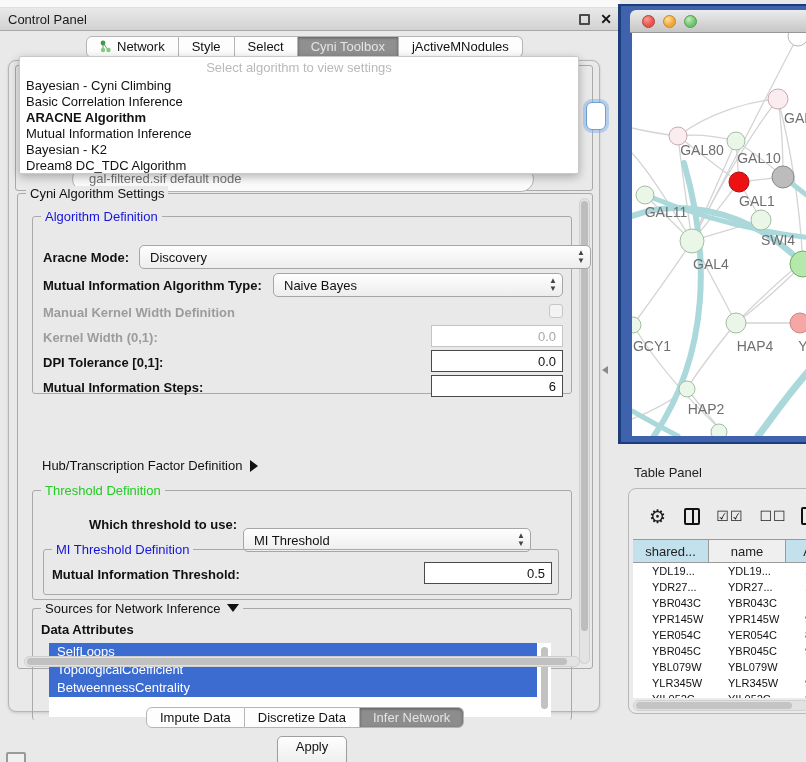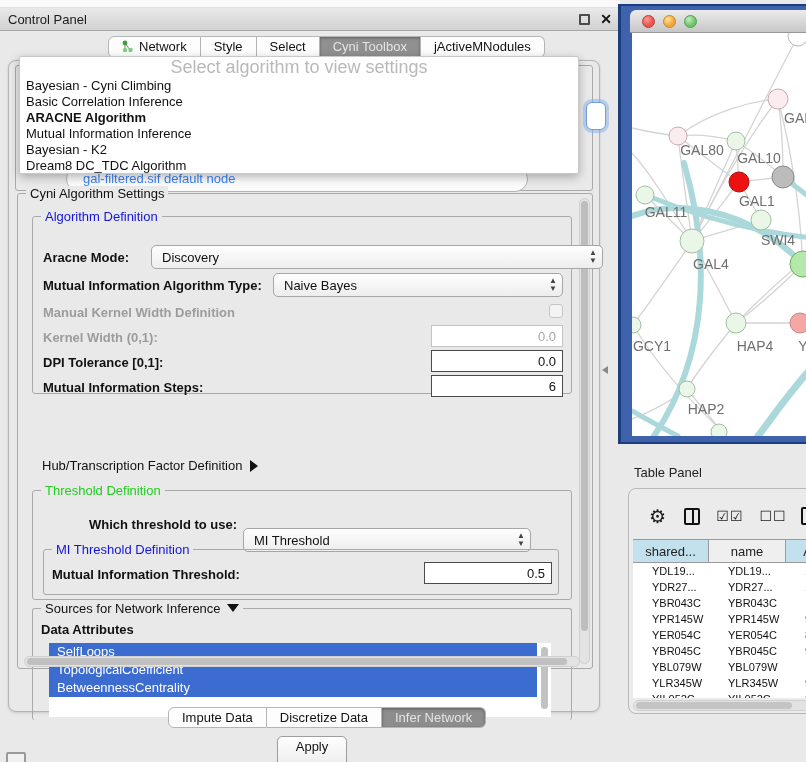--- a/index.html
+++ b/index.html
@@ -10,21 +10,21 @@
   
   #top-strip { left:0; top:0; width:620px; height:8px; background:#fafafa; border-bottom:1px solid #e0e0e0; }
   #titlebar { left:0; top:8px; width:620px; height:23px;
     background:linear-gradient(#e9e9e9,#d2d2d2); border-bottom:1px solid #a8a8a8;
     display:flex; align-items:center; padding:0 8px; font-size:13px; color:#1a1a1a; }
   #titlebar .title { flex:1; }
   .float-icon { width:11px; height:11px; border:2px solid #4a4a4a; border-radius:1px; margin-right:10px; }
   .close-icon { font-size:14px; font-weight:700; color:#111; line-height:1; }
 
   
-  .tabrow { display:flex;margin-left:22px; }
+  .tabrow { display:flex; }
   .tab { height:22px; line-height:20px; padding:0 13px; font-size:13px; color:#111;
     background:#fdfdfd; border:1px solid #b5b5b5; border-left:none; position:relative; }
   .tab:first-child { border-left:1px solid #b5b5b5; border-radius:6px 0 0 6px; }
   .tab:last-child { border-radius:0 6px 6px 0; }
   .tab.sel { background:#909090; color:#e4e4e4; box-shadow:inset 0 1px 3px rgba(0,0,0,.35); }
   .tab .net-ic { display:inline-block; vertical-align:-2px; margin-right:5px; }
   #main-tabs { left:86px; top:36px; }
   #bottom-tabs { left:146px; top:707px; }
   #bottom-tabs .tab { height:21px; line-height:19px; }
   #bottom-tabs .tab.sel { background:#8d8d8d; }
@@ -33,30 +33,30 @@
   #control-panel { left:8px; top:60px; width:592px; height:652px; background:#e9e9e9;
     border:1px solid #b5b5b5; border-radius:8px; box-shadow:0 1px 3px rgba(0,0,0,.15); }
   .fset { position:absolute; border:1px solid #a9a9a9; border-radius:3px; }
   .legend { position:absolute; top:-8px; left:8px; background:#e9e9e9; padding:0 4px;
     font-size:13px; color:#111; white-space:nowrap; }
   .legend.blue { color:#1414e0; }
   .legend.green { color:#22cc22; }
 
   
   #hidden-group { left:6px; top:4px; width:578px; height:126px; }
-  #hidden-combo { left:50px; top:100px; width:462px; height:26px; border:1px solid #b3b3b3;
-    border-radius:13px; background:#fbfbfb; color:#3b82f6; font-size:13px; line-height:24px;
+  #hidden-combo { left:56px; top:100px; width:462px; height:26px; border:1px solid #b3b3b3;
+    border-radius:13px; background:#fbfbfb; color:#737373; font-size:13px; line-height:24px;
     padding-left:16px; }
   #blue-spinner { left:570px; top:36px; width:20px; height:28px; border:1px solid #6f9fd8;
     border-radius:6px; background:#fff; box-shadow:0 0 0 3px rgba(120,170,235,.45); }
 
   
   #algo-popup { left:10px; top:-5px; width:560px; height:118px; background:#fff;
     border:1px solid #c9c9c9; border-radius:2px; box-shadow:0 3px 10px rgba(0,0,0,.28); z-index:50; }
-  #algo-popup .prompt { height:21px; line-height:21px; text-align:center; color:#b9b9b9; font-size:18px; }
+  #algo-popup .prompt { height:21px; line-height:21px; text-align:center; color:#b9b9b9; font-size:13px; }
   .pop-item { height:16px; line-height:16px; padding-left:6px; font-size:13px; color:#111; }
   .pop-item.sel { font-weight:700; }
 
   
   #settings-box { left:8px; top:132px; width:576px; height:476px; }
   #settings-box > .vsb { position:absolute; right:2px; top:4px; width:11px; height:466px;
     background:#e3e3e3; border:1px solid #cfcfcf; border-radius:6px; }
   #settings-box > .vsb .thumb { position:absolute; left:1px; top:2px; width:7px; height:430px;
     background:#bdbdbd; border-radius:5px; }
   .row-label { position:absolute; font-size:13px; font-weight:700; color:#111; white-space:nowrap; }
@@ -180,21 +180,21 @@
   <div class="fset" id="settings-box">
     <span class="legend">Cyni Algorithm Settings</span>
     <div class="vsb">
         <div class="thumb"></div>
       </div>
 
     <div class="fset" style="left:14px; top:22px; width:540px; height:178px;">
       <span class="legend blue">Algorithm Definition</span>
 
       <span class="row-label" style="left:10px; top:33px;">Aracne Mode:</span>
-      <div class="combo" style="left:106px; top:28px; width:452px;margin-left:12px;">
+      <div class="combo" style="left:106px; top:28px; width:452px;">
         <span>Discovery</span>
         <span class="stepper">
             <span>▲</span>
             <span>▼</span>
           </span>
       </div>
 
       <span class="row-label" style="left:10px; top:61px;">Mutual Information Algorithm Type:</span>
       <div class="combo" style="left:240px; top:56px; width:290px;">
         <span>Naive Bayes</span>

